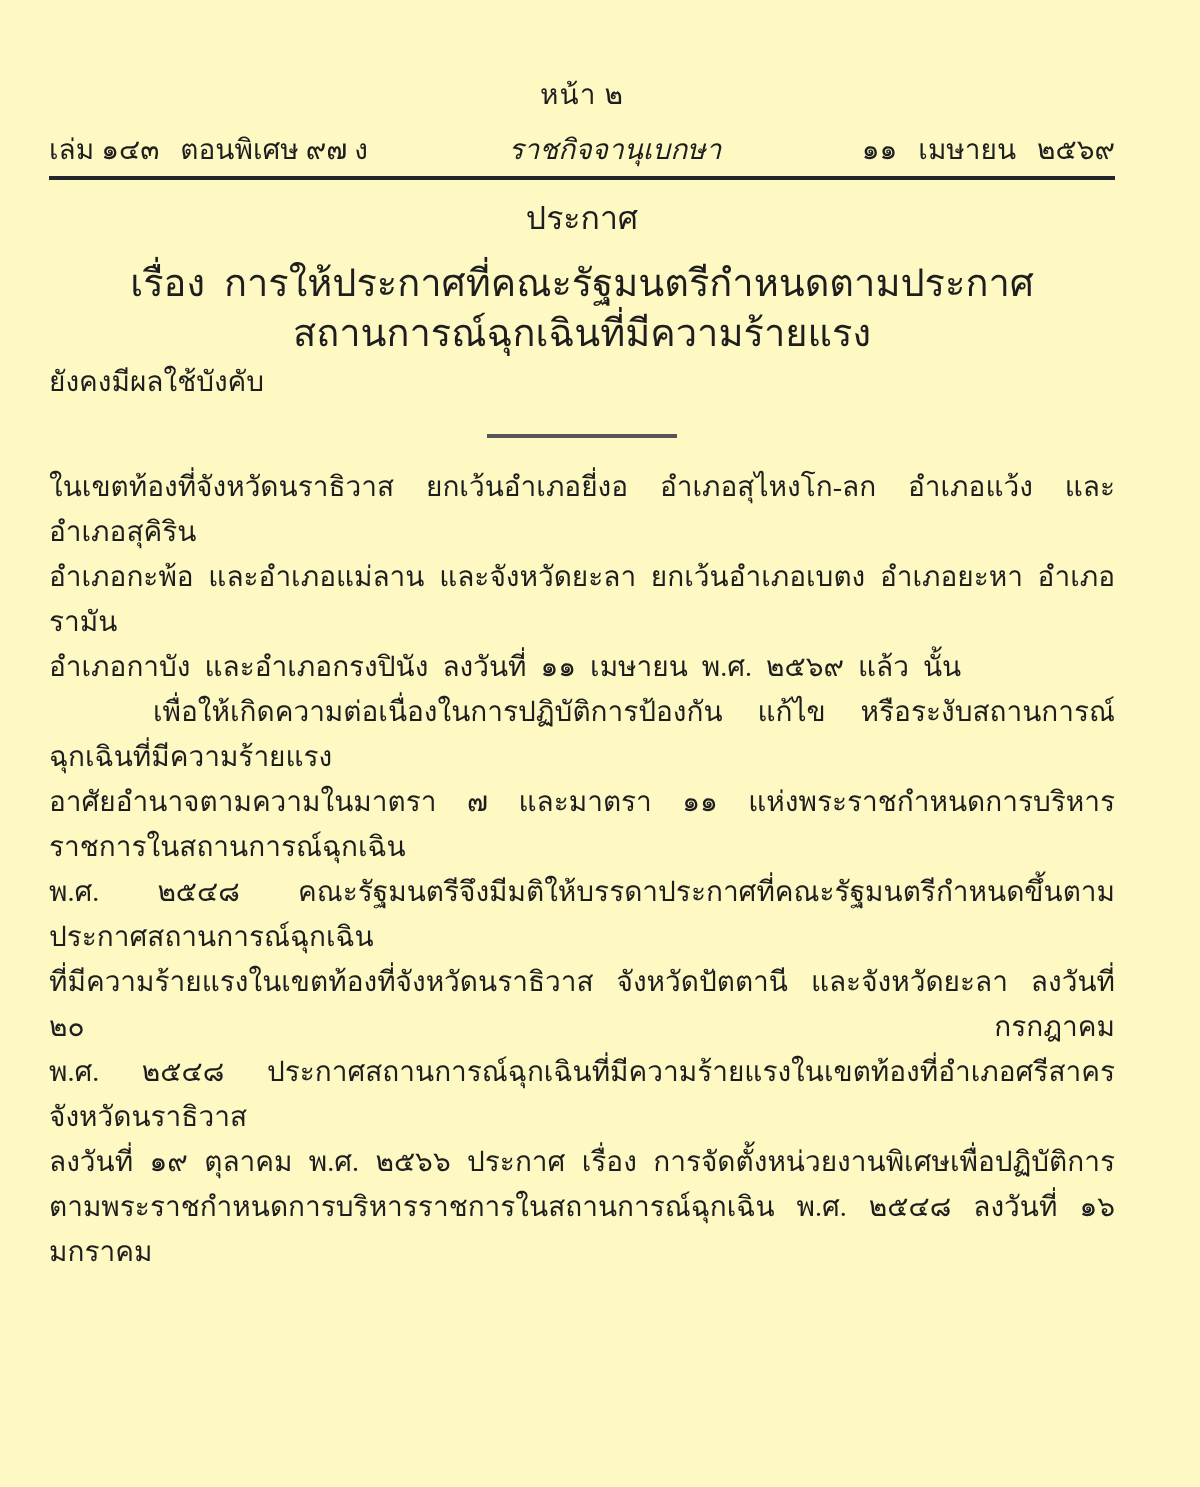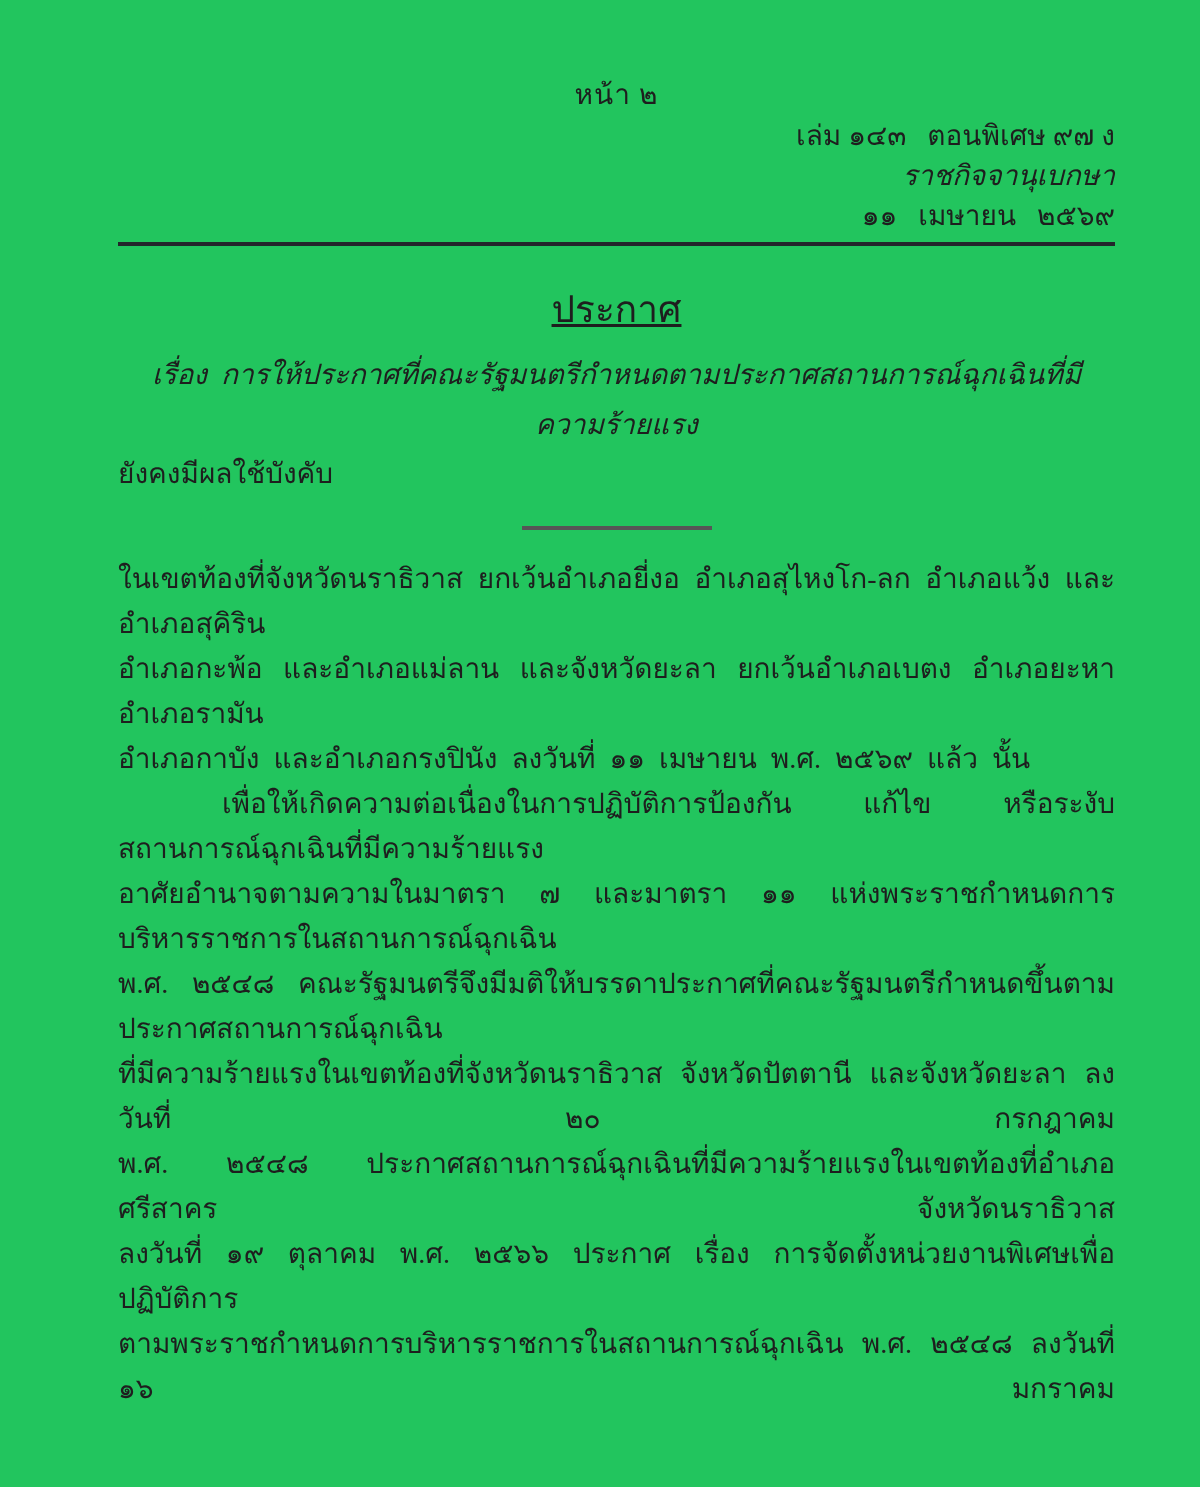--- a/index.html
+++ b/index.html
@@ -6,60 +6,57 @@
     margin: 0;
     padding: 0;
     background: #ffffff;
     font-family: "Liberation Serif", "DejaVu Serif", serif;
     color: #1e1e1e;
   }
   .page {
     position: relative;
     width: 1200px;
     height: 1487px;
-    background: #22c55e;
+    background: #fef9c3;
     box-sizing: border-box;
-    padding: 78px 85px 0 118px;
+    padding: 78px 85px 0 49px;
   }
   
   .header-page-no {
     text-align: center;
     font-size: 28px;
     line-height: 34px;
     letter-spacing: 1px;
   }
   .header-row {
     display: flex;
     align-items: flex-end;
     justify-content: space-between;
     font-size: 28px;
     line-height: 40px;
-    margin-top: 4px;
+    margin-top: 18px;
     padding-bottom: 6px;
     border-bottom: 4px solid #23262b;
     white-space: pre;
-    flex-direction: column;
   }
   .header-row .mid { flex: 1; text-align: center; font-style: italic; }
   .header-row .left, .header-row .right { white-space: pre; }
   
   .doc-heading {
     text-align: center;
-    font-size: 37px;
+    font-size: 32px;
     line-height: 48px;
-    margin-top: 40px;
-    text-decoration: underline;
+    margin-top: 14px;
   }
   .doc-subject {
     text-align: center;
-    font-size: 28px;
+    font-size: 38px;
     line-height: 50px;
     margin-top: 16px;
     white-space: pre-wrap;
-    font-style: italic;
   }
   .doc-subject-2 {
     text-align: left;
     font-size: 28px;
     line-height: 40px;
     margin-top: 4px;
   }
   .title-divider {
     width: 190px;
     height: 4px;

